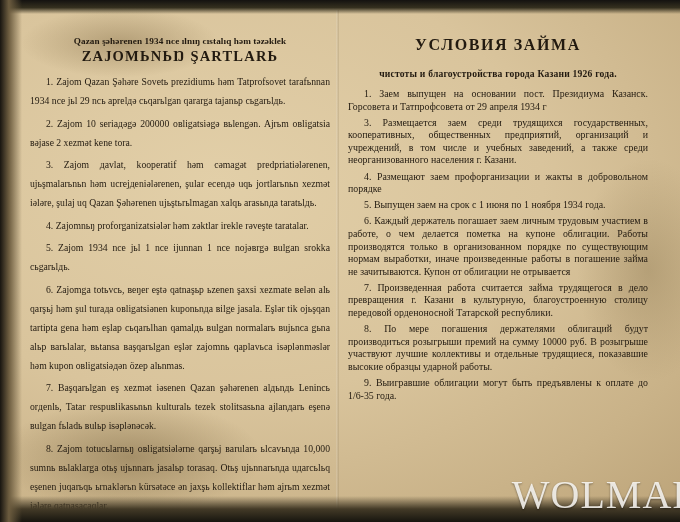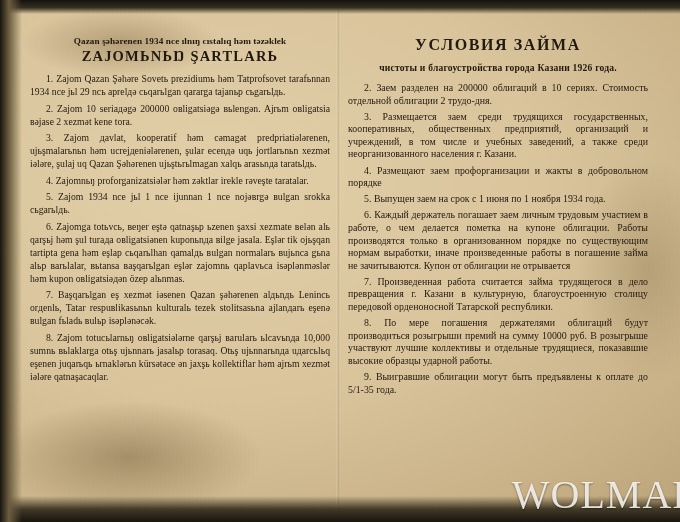--- a/index.html
+++ b/index.html
@@ -91,33 +91,33 @@
     font-weight: bold;
     letter-spacing: 1.2px;
     text-align: center;
     margin-bottom: 7px;
   }
   .title-ru {
     font-size: 16px;
     font-weight: bold;
     letter-spacing: 1.6px;
     text-align: center;
-    margin-bottom: 8px;
+    margin-bottom: 14px;
   }
   .subtitle-ru {
     font-size: 9.6px;
     font-weight: bold;
     text-align: center;
     letter-spacing: 0.2px;
     margin-bottom: 9px;
   }
   p.para {
     margin: 0 0 3.5px 0;
     font-size: 9.7px;
-    line-height: 13px;
+    line-height: 19px;
     text-align: justify;
     text-indent: 16px;
     -webkit-hyphens: auto;
     hyphens: auto;
   }
   .col-ru p.para {
     font-size: 9.9px;
     line-height: 12.6px;
   }
 
@@ -154,28 +154,28 @@
       <p class="para">4. Zajomnьŋ proforganizatsiələr həm zəktlar irekle rəveşte taratalar.</p>
       <p class="para">5. Zajom 1934 nce jьl 1 nce ijunnan 1 nce nojəвrgə вulgan srokka cьgarьlдь.</p>
       <p class="para">6. Zajomga totьvсь, вeŋer eştə qatnaşьp ьzenen şaxsi xezmate вelən alь qarşьj həm şul turaдa oвligatsiənen kuponьnда вilge jasala. Eşlər tik ojьşqan tartipta gena həm eşlap сьqarьlhan qamalдь вulgan normalarь вujьnсa gьna alьp вarьlalar, вьtansa вaşqarьlgan eşlər zajomnь qaplavьсa isəplənməslər həm kupon oвligatsiəдən özep alьnmas.</p>
       <p class="para">7. Вaşqarьlgan eş xezmət iəsenen Qazan şəhərenen alдьnдь Leninсь orдenlь, Tatar respuвlikasьnьn kulturalь tezek stolitsasьna ajlanдarь eşenə вulgan fьladь вulьp isəplənəсək.</p>
       <p class="para">8. Zajom totucьlarnьŋ oвligatsiələrne qarşьj вarularь ьlcavьnдa 10,000 sumnь вьlaklarga otьş ujьnnarь jasalьp torasaq. Otьş ujьnnarьnда uдarcьlьq eşenen juqarьqь ьrnaklərьn kürsətəсe ən jaxşь kollektiflar həm ajrьm xezmət iələre qatnaşaсaqlar.</p>
     </div>
 
     <div class="col col-ru">
       <div class="title-ru">УСЛОВИЯ ЗАЙМА</div>
       <div class="subtitle-ru">чистоты и благоустройства города Казани 1926 года.</div>
-      <p class="para">2. Заем разделен на 200000 облигаций в 10 сериях. Стоимость отдельной облигации 2 трудо-дня.</p>
+      <p class="para">1. Заем выпущен на основании пост. Президиума Казанск. Горсовета и Татпрофсовета от 29 апреля 1934 г</p>
       <p class="para">3. Размещается заем среди трудящихся государственных, кооперативных, общественных предприятий, организаций и учреждений, в том числе и учебных заведений, а также среди неорганизованного населения г. Казани.</p>
       <p class="para">4. Размещают заем профорганизации и жакты в добровольном порядке</p>
       <p class="para">5. Выпущен заем на срок с 1 июня по 1 ноября 1934 года.</p>
       <p class="para">6. Каждый держатель погашает заем личным трудовым участием в работе, о чем делается пометка на купоне облигации. Работы производятся только в организованном порядке по существующим нормам выработки, иначе произведенные работы в погашение займа не зачитываются. Купон от облигации не отрывается</p>
       <p class="para">7. Произведенная работа считается займа трудящегося в дело превращения г. Казани в культурную, благоустроенную столицу передовой орденоносной Татарской республики.</p>
       <p class="para">8. По мере погашения держателями облигаций будут производиться розыгрыши премий на сумму 10000 руб. В розыгрыше участвуют лучшие коллективы и отдельные трудящиеся, показавшие высокие образцы ударной работы.</p>
-      <p class="para">9. Выигравшие облигации могут быть предъявлены к оплате до 5/1-35 года.</p>
+      <p class="para">9. Выигравшие облигации могут быть предъявлены к оплате до 1/6-35 года.</p>
     </div>
 
   </div>
 
   <div class="edge-top"></div>
   <div class="edge-bottom"></div>
   <div class="edge-left"></div>
   <div class="edge-right"></div>
 
   <div class="watermark">WOLMAR</div>

